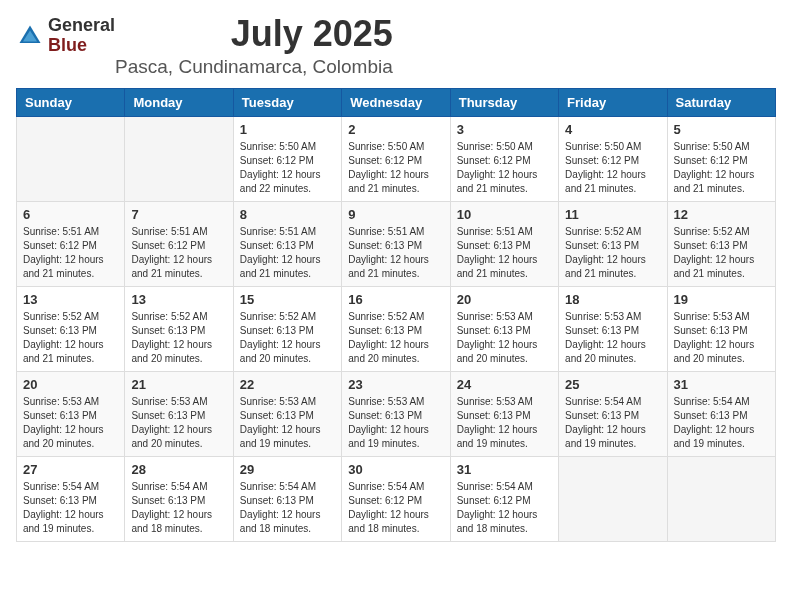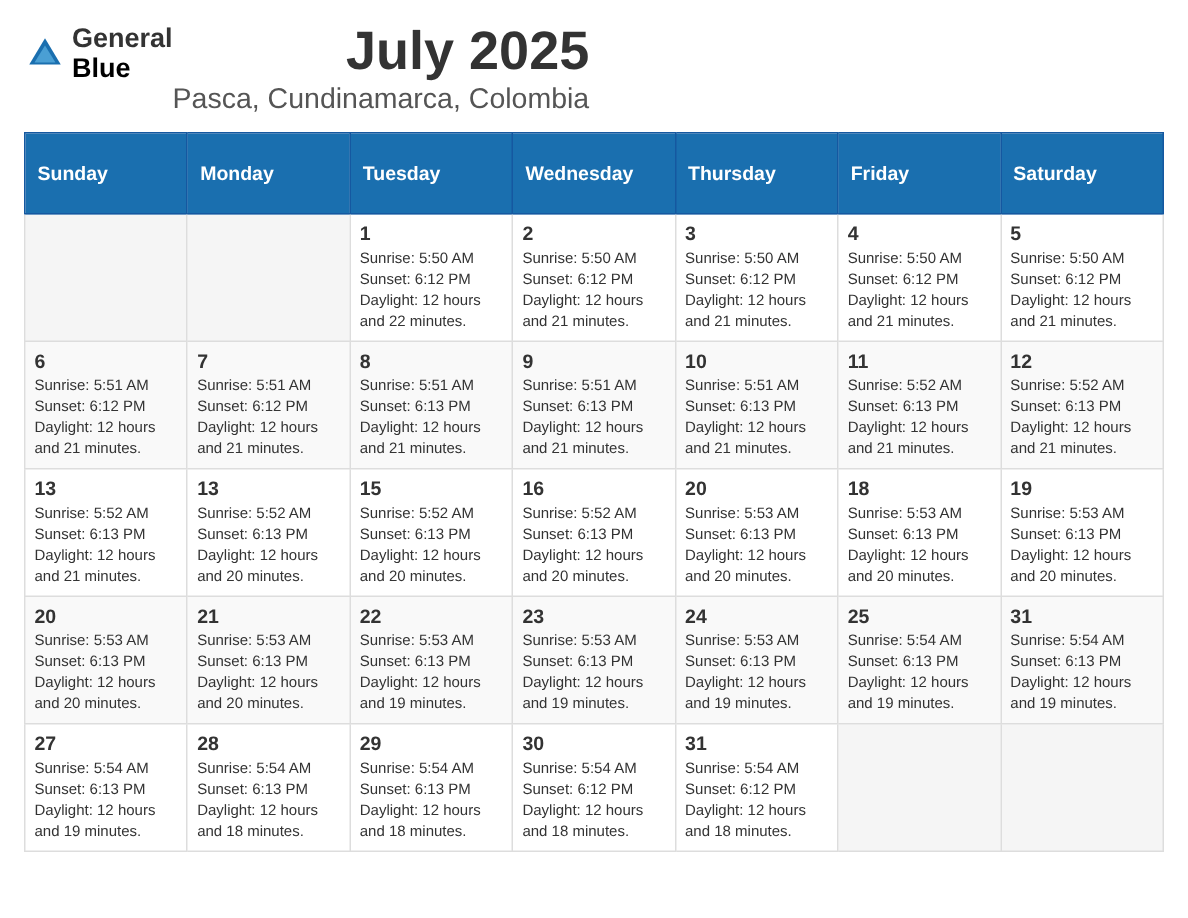--- a/index.html
+++ b/index.html
@@ -26,21 +26,21 @@
       line-height: 1.1;
     }
     .logo-general {
       font-size: 18px;
       font-weight: bold;
       color: #333;
     }
     .logo-blue {
       font-size: 18px;
       font-weight: bold;
-      color: #000000;
+      color: #7f1d1d;
     }
     .logo-icon {
       width: 28px;
       height: 28px;
       margin-right: 4px;
     }
     .title-section {
       text-align: right;
     }
     .month-title {
@@ -56,21 +56,21 @@
     }
     .calendar {
       width: 100%;
       border-collapse: collapse;
       border: 1px solid #ccc;
     }
     .calendar th {
       background-color: #1a6faf;
       color: white;
       text-align: left;
-      padding: 19px 8px;
+      padding: 6px 8px;
       font-size: 13px;
       font-weight: bold;
       border: 1px solid #1558a0;
     }
     .calendar td {
       vertical-align: top;
       padding: 5px 6px;
       border: 1px solid #ddd;
       width: calc(100% / 7);
       min-height: 80px;

